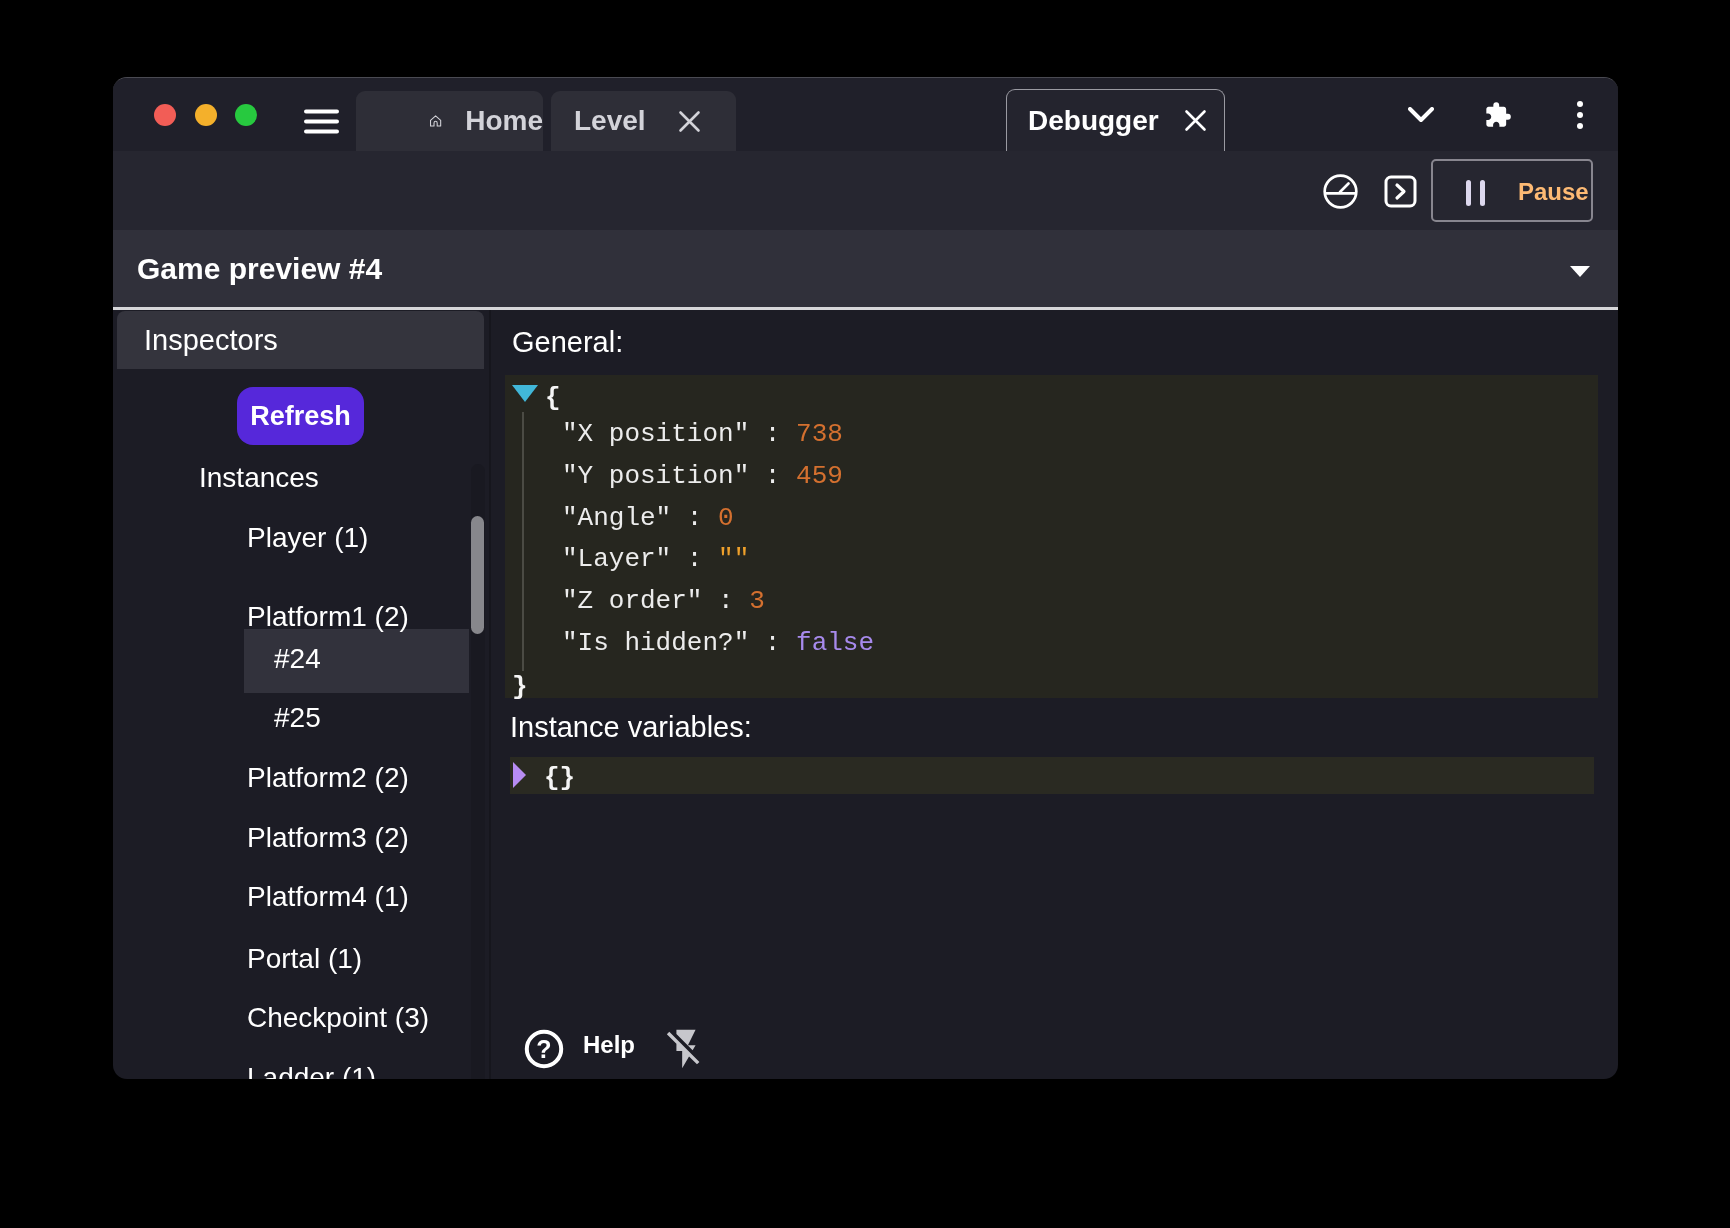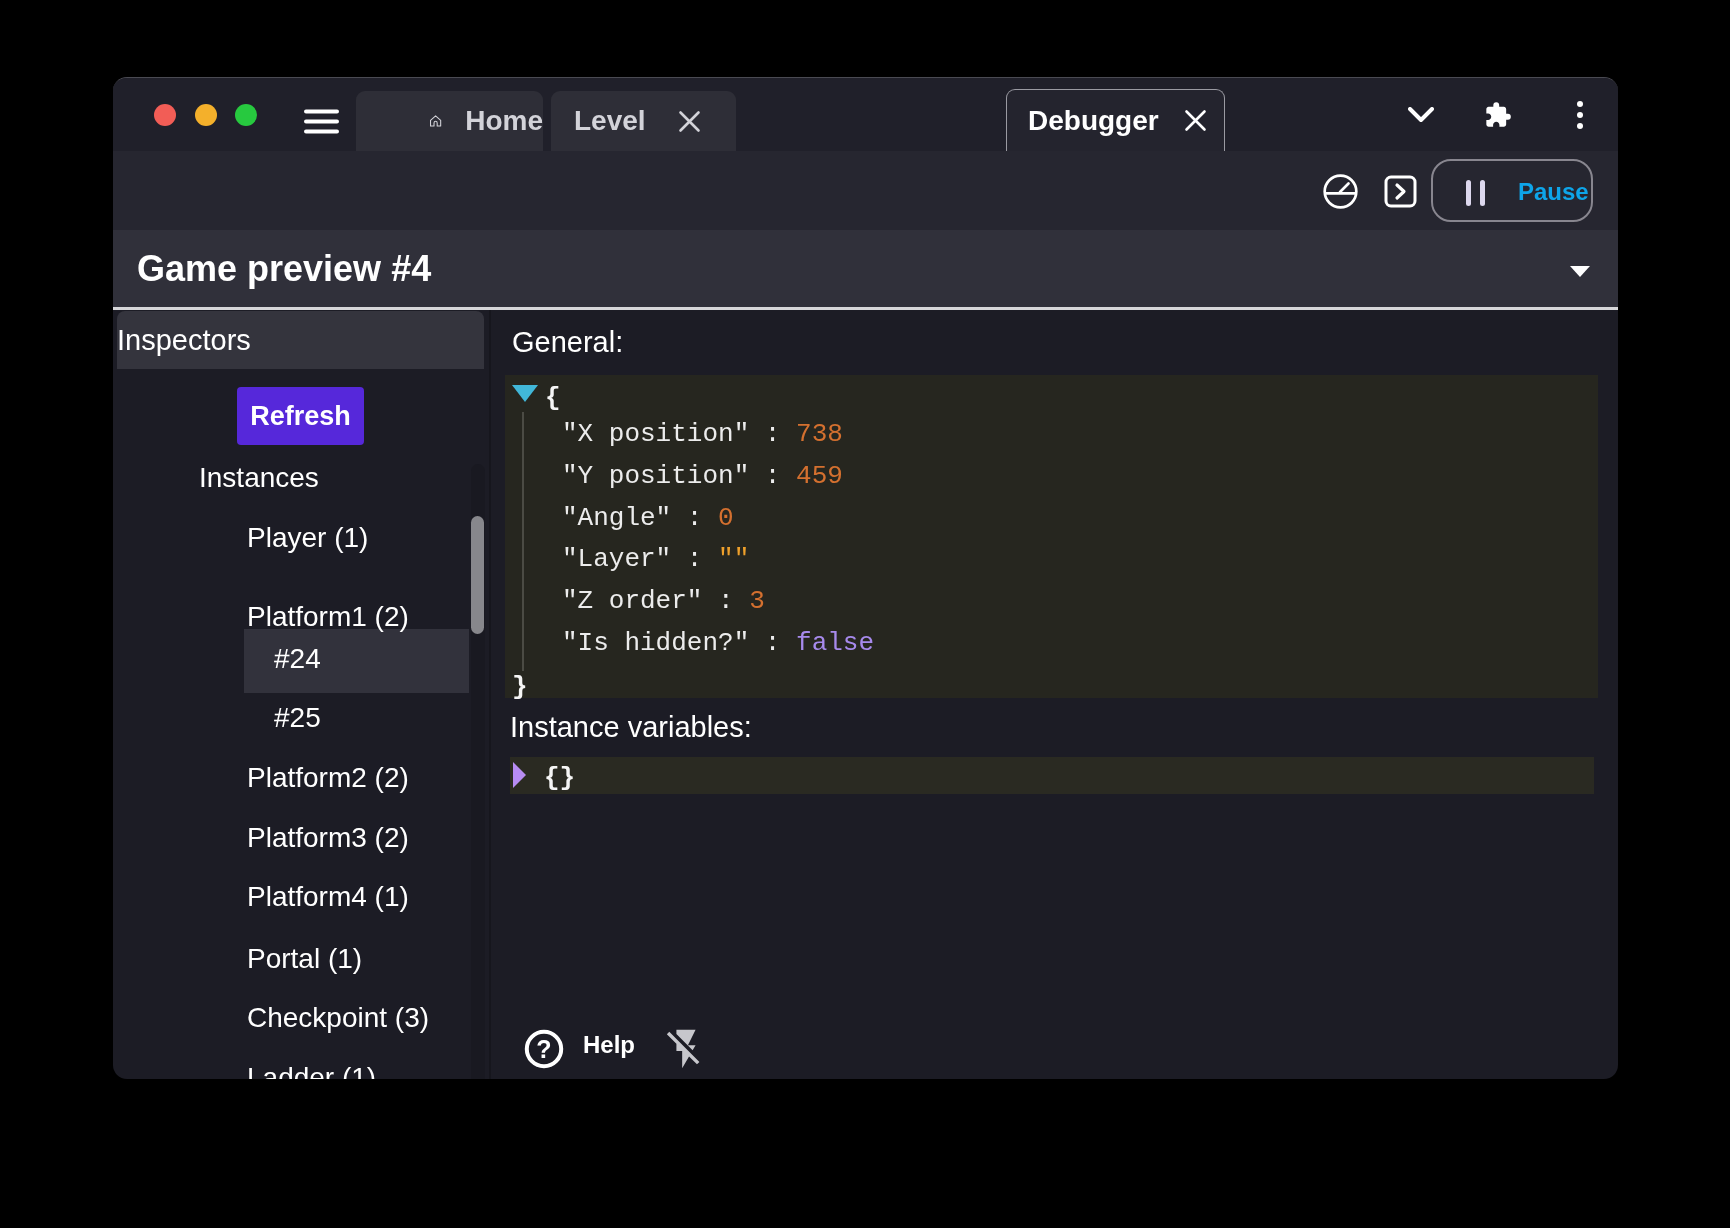--- a/index.html
+++ b/index.html
@@ -19,35 +19,35 @@
     position:absolute; top:13px; height:60px; background:#2e2e37;
     border-radius:9px 9px 0 0; display:flex; align-items:center;
     color:#d3d3d9; font-size:28px; font-weight:700;
   }
   #tab-debugger { background:#24242e; border:1px solid #9a9aa2; border-bottom:none; color:#fff; }
 
   
   #toolbar { position:absolute; left:0; top:73px; width:100%; height:79px; background:#262630; }
   #pausebtn {
     position:absolute; left:1318px; top:81px; width:162px; height:63px;
-    border:2px solid #88868f; border-radius:20px;
-    color:#0ea5e9; font-weight:700; font-size:25px;
+    border:2px solid #88868f; border-radius:5px;
+    color:#fdba74; font-weight:700; font-size:25px;
   }
   .pbar { position:absolute; top:19px; width:5px; height:26px; background:#ddd8ee; border-radius:2.5px; }
 
   
   #gpbar { position:absolute; left:0; top:152px; width:100%; height:78px; background:#30303a;
-    display:flex; align-items:center; color:#fff; font-size:36px; font-weight:700; padding-left:24px; }
+    display:flex; align-items:center; color:#fff; font-size:30px; font-weight:700; padding-left:24px; }
   #divider { position:absolute; left:0; top:229px; width:100%; height:3px; background:#d6d6d9; }
 
   
   #insphead { position:absolute; left:4px; top:233px; width:367px; height:58px; background:#34343d;
-    border-radius:8px 8px 0 0; display:flex; align-items:center; padding-left:0; color:#fff; font-size:29px; }
+    border-radius:8px 8px 0 0; display:flex; align-items:center; padding-left:27px; color:#fff; font-size:29px; }
   #refresh { position:absolute; left:124px; top:309px; width:127px; height:58px; background:#5628da;
-    border-radius:4px; display:flex; align-items:center; justify-content:center;
+    border-radius:16px; display:flex; align-items:center; justify-content:center;
     color:#fff; font-size:27px; font-weight:700; }
   .sitem { position:absolute; color:#fff; font-size:28px; white-space:nowrap; }
   #selrow { position:absolute; left:131px; top:551px; width:225px; height:64px; background:#32323c; }
   #strack { position:absolute; left:358px; top:386px; width:14px; height:617px; background:#191921; border-radius:7px 7px 0 0; }
   #sthumb { position:absolute; left:358px; top:438px; width:13px; height:118px; background:#87878c; border-radius:6.5px; }
   #sdivider { position:absolute; left:376px; top:232px; width:2px; height:771px; background:#16161d; }
 
   
   .label { position:absolute; color:#fff; font-size:29px; }
   #jsonpanel { position:absolute; left:392px; top:297px; width:1093px; height:323px; background:#26261f; }

